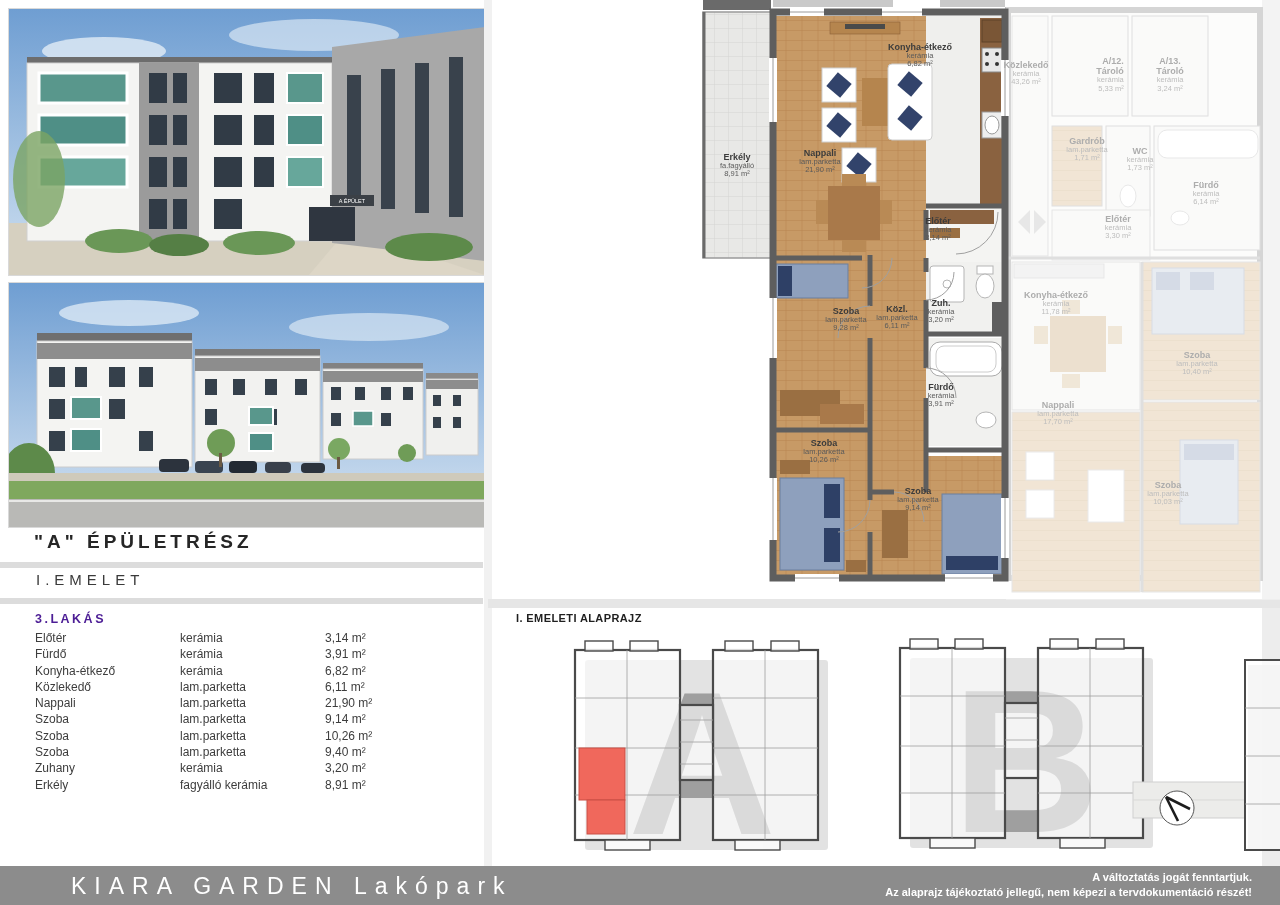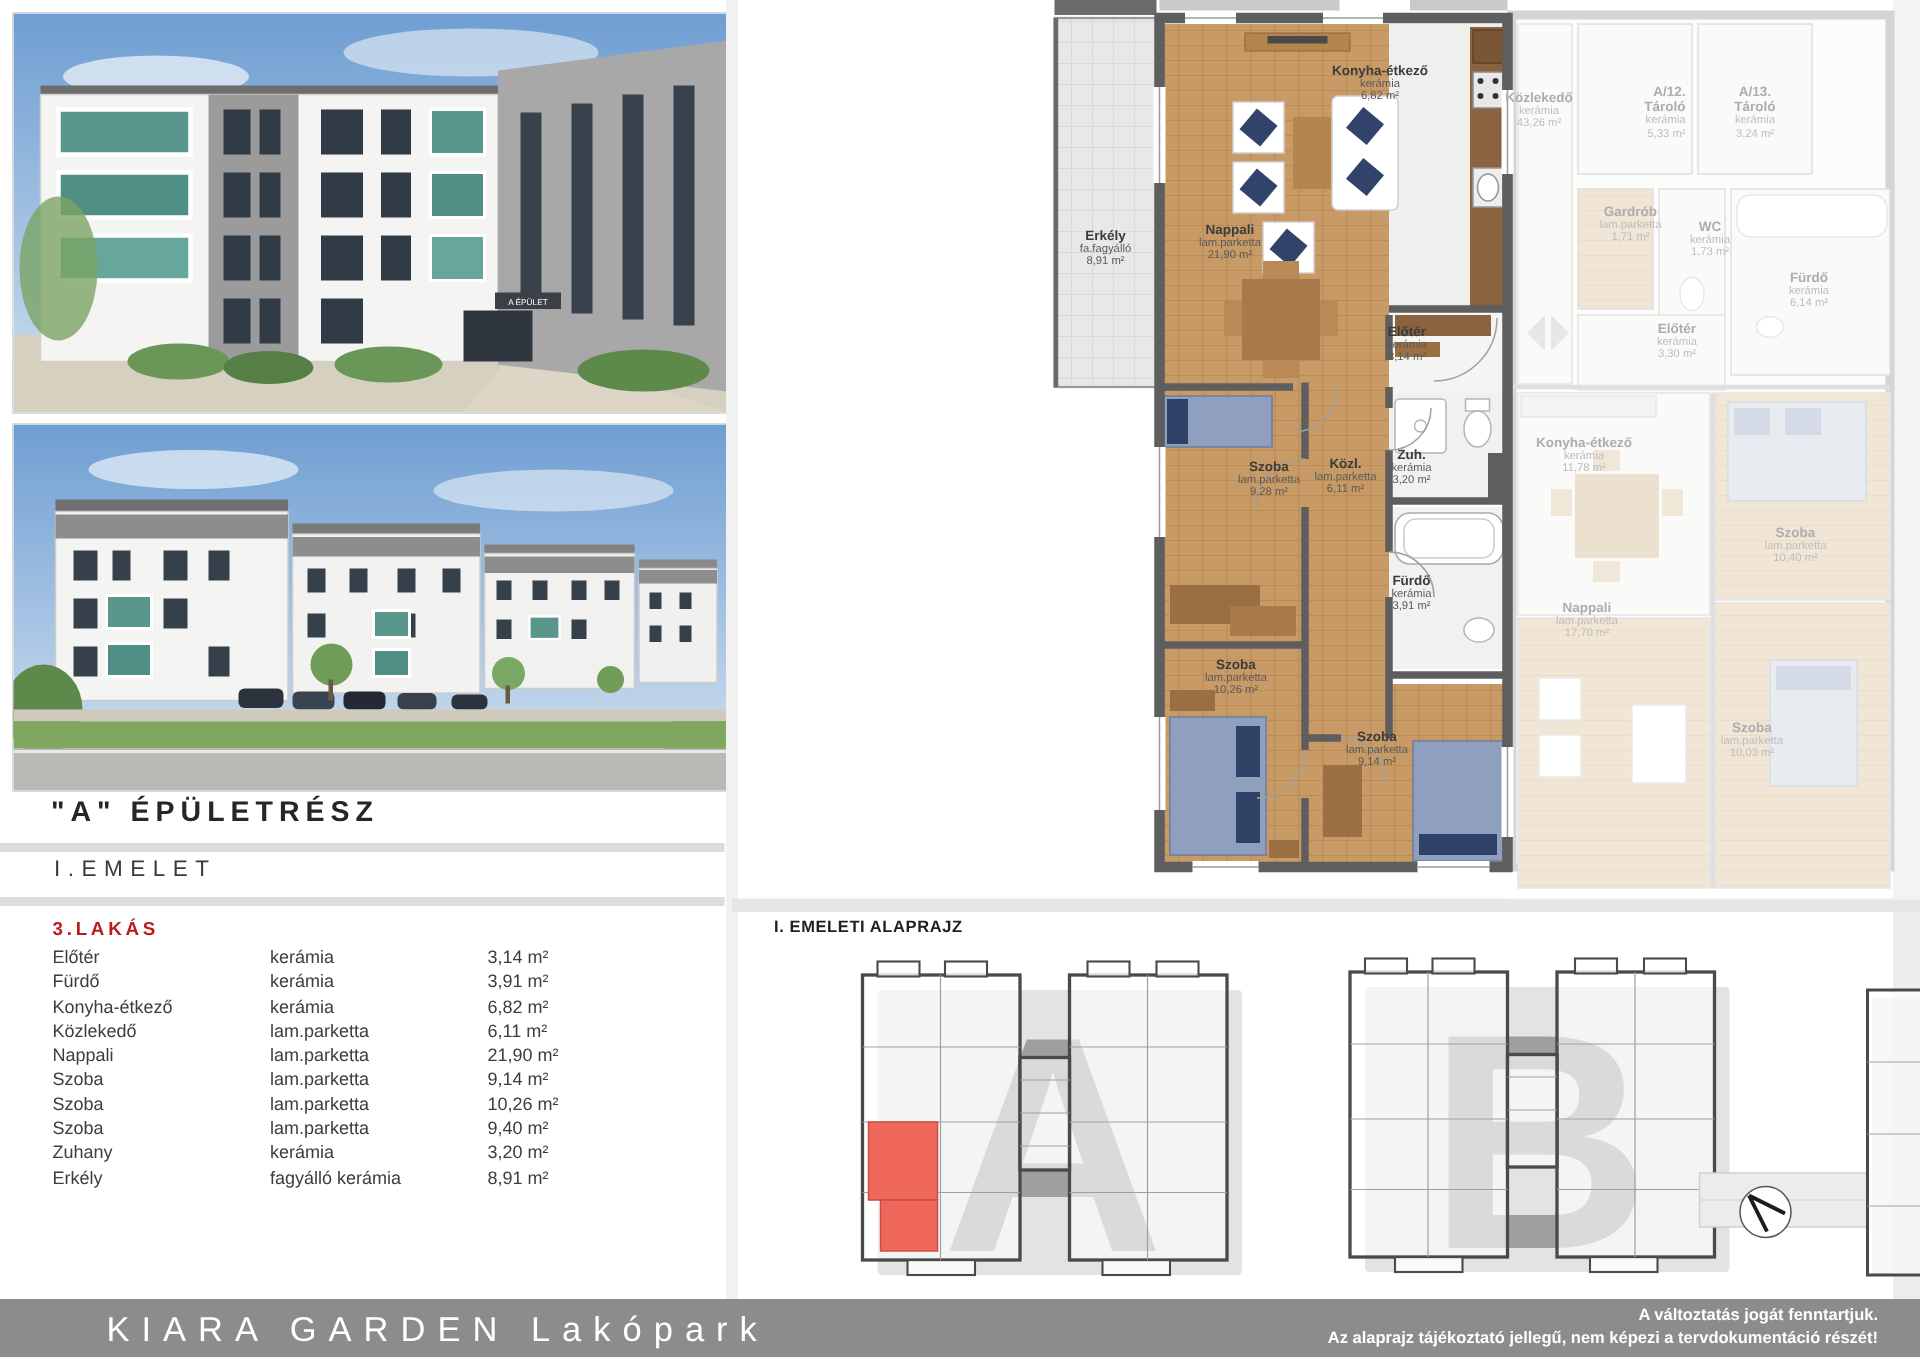--- a/index.html
+++ b/index.html
@@ -6,21 +6,21 @@
   .page{position:relative;width:1280px;height:905px;background:#fff;overflow:hidden;
         font-family:"Liberation Sans", sans-serif;color:#2e2e2e;}
   .abs{position:absolute;}
   
   .render{position:absolute;border:1px solid #d9d9d9;background:#eef3f8;}
   .h-building{position:absolute;left:34px;top:531px;font-size:19px;font-weight:bold;
               letter-spacing:4px;color:#262626;}
   .h-floor{position:absolute;left:36px;top:571px;font-size:15px;letter-spacing:5px;color:#3a3a3a;}
   .divider{position:absolute;left:0;width:483px;height:6px;background:#dcdcdc;}
   .tbl-title{position:absolute;left:35px;top:612px;font-size:12.5px;font-weight:bold;
-             letter-spacing:2.5px;color:#b91c1c;}
+             letter-spacing:2.5px;color:#4c1d95;}
   .tbl{position:absolute;left:35px;top:630px;width:430px;font-size:12px;color:#3d3d3d;}
   .tbl .row{display:grid;grid-template-columns:145px 145px 1fr;height:16.3px;line-height:16.3px;}
   .tbl .row.bold{font-weight:bold;color:#222;}
   
   .vband{position:absolute;background:#f1f1f1;}
   
   .plan-label{position:absolute;transform:translateX(-50%);text-align:center;line-height:1.12;
               color:#3c3c3c;white-space:nowrap;}
   .plan-label .n{font-weight:bold;font-size:9px;}
   .plan-label .s{font-size:7.5px;color:#5a5a5a;}

